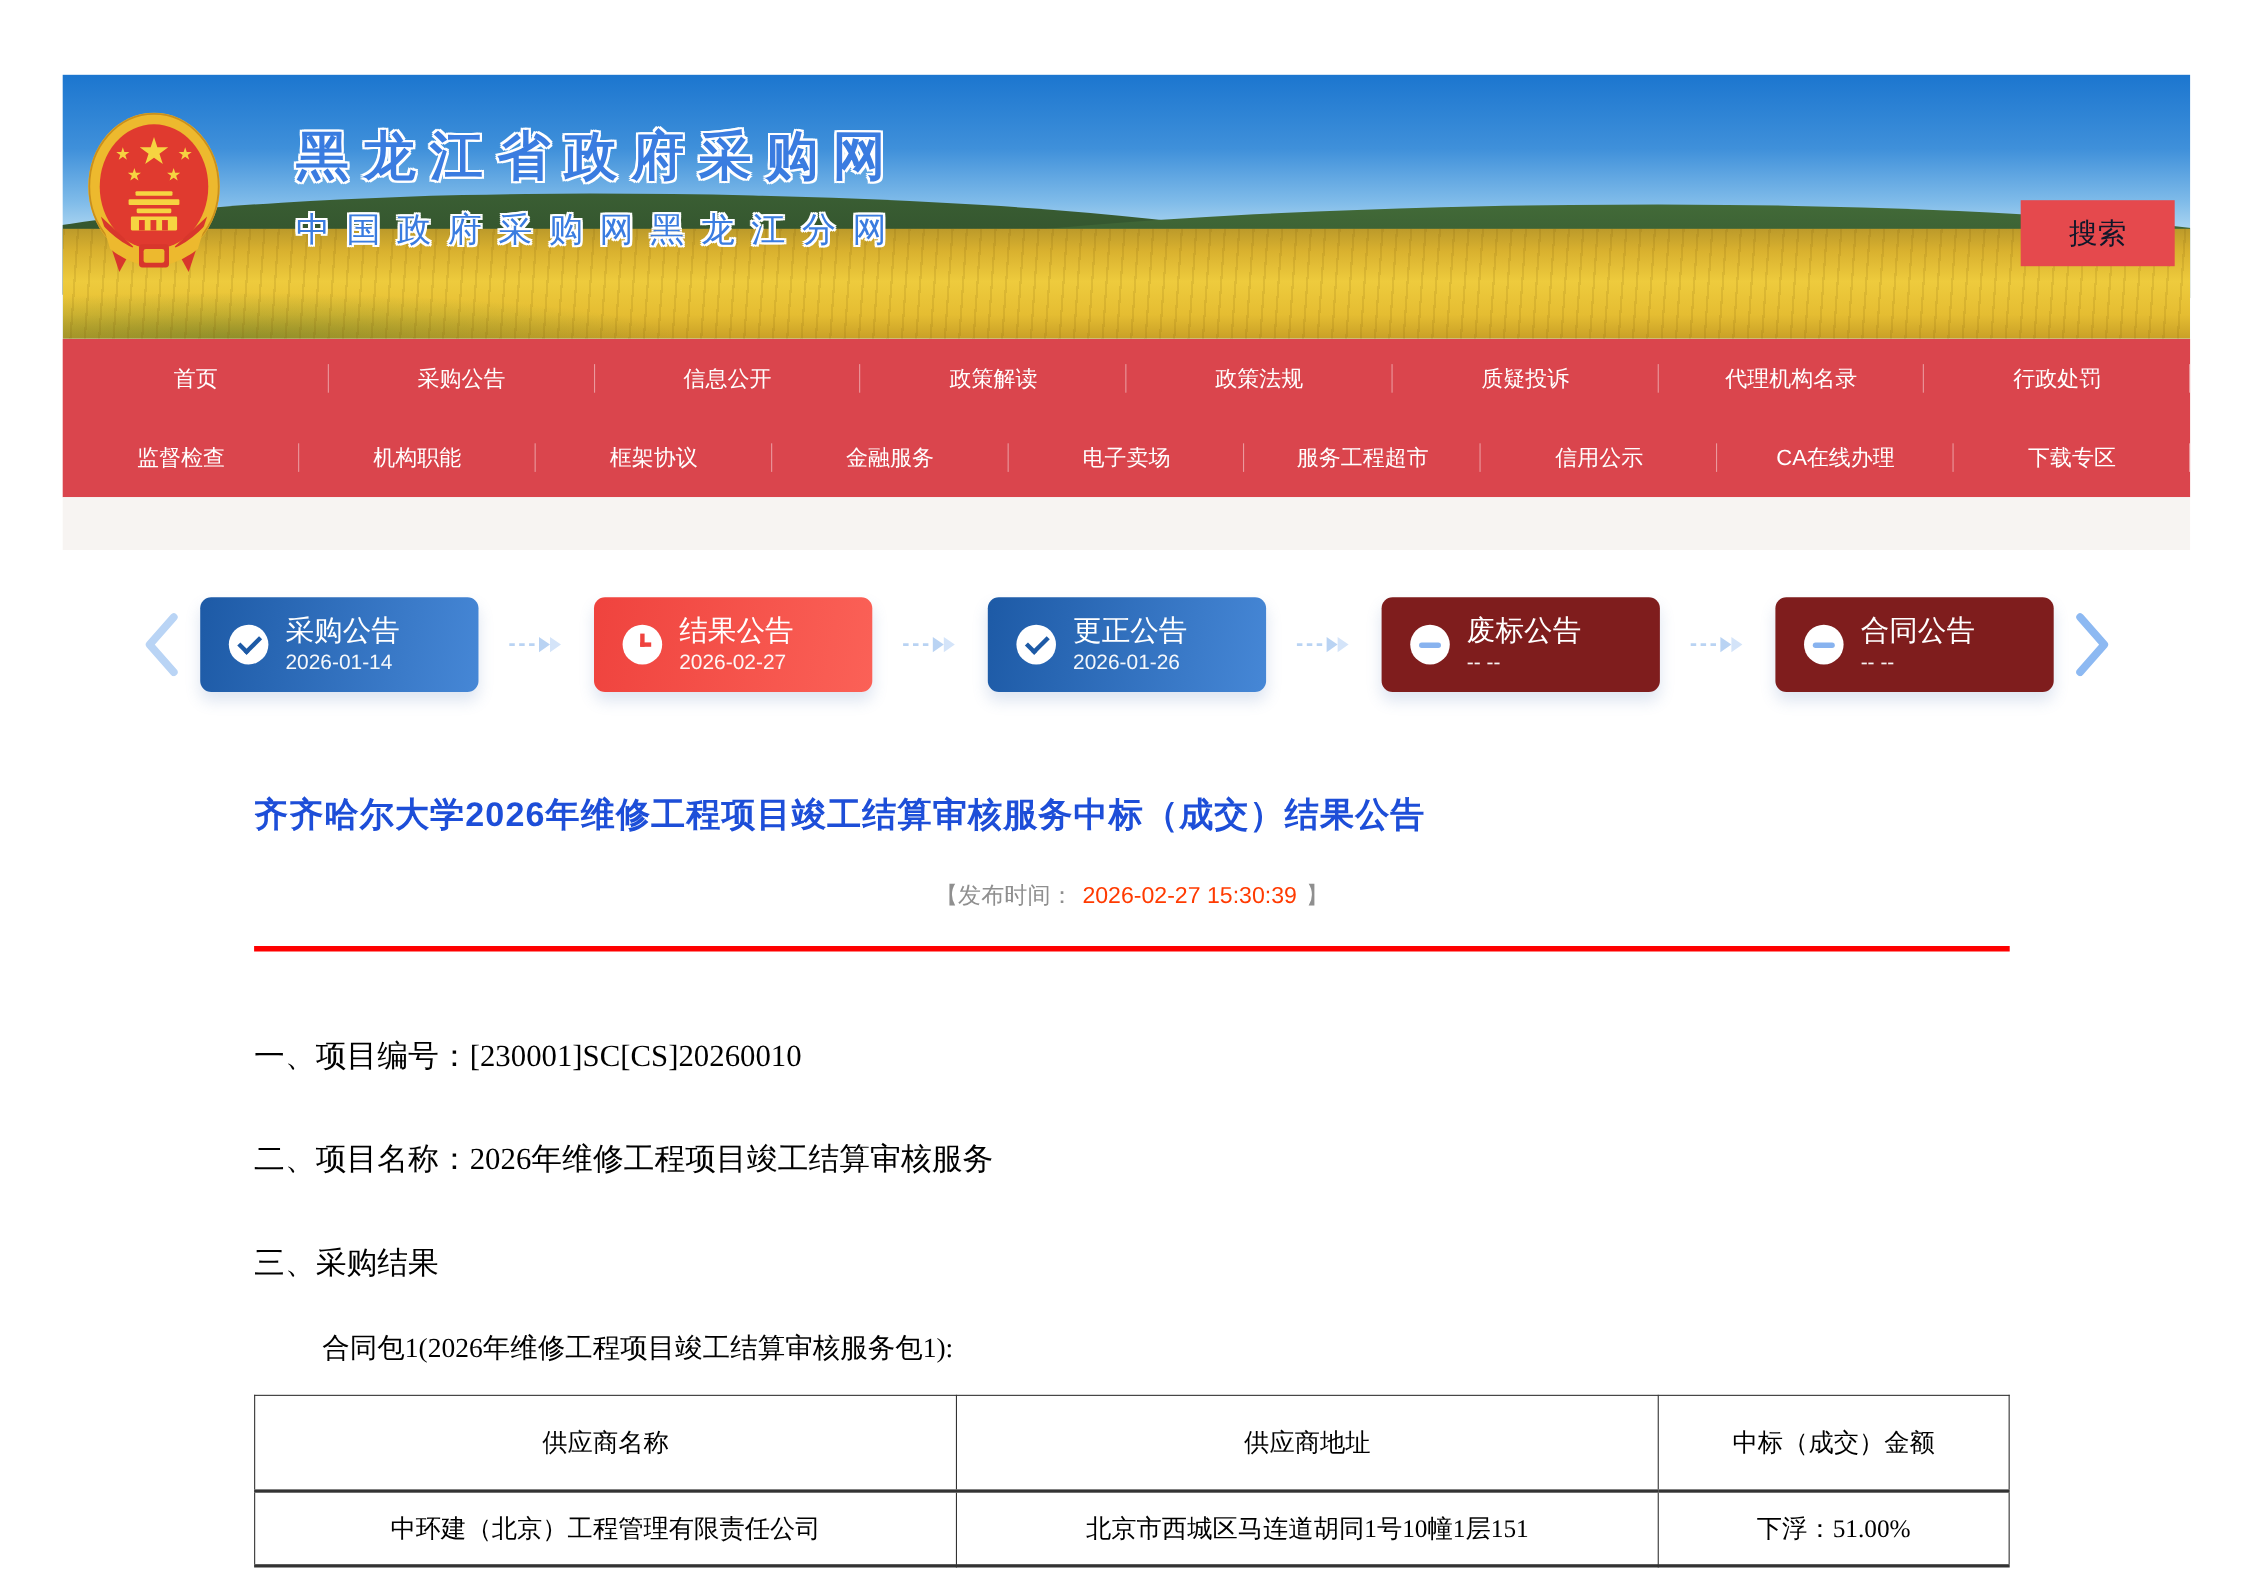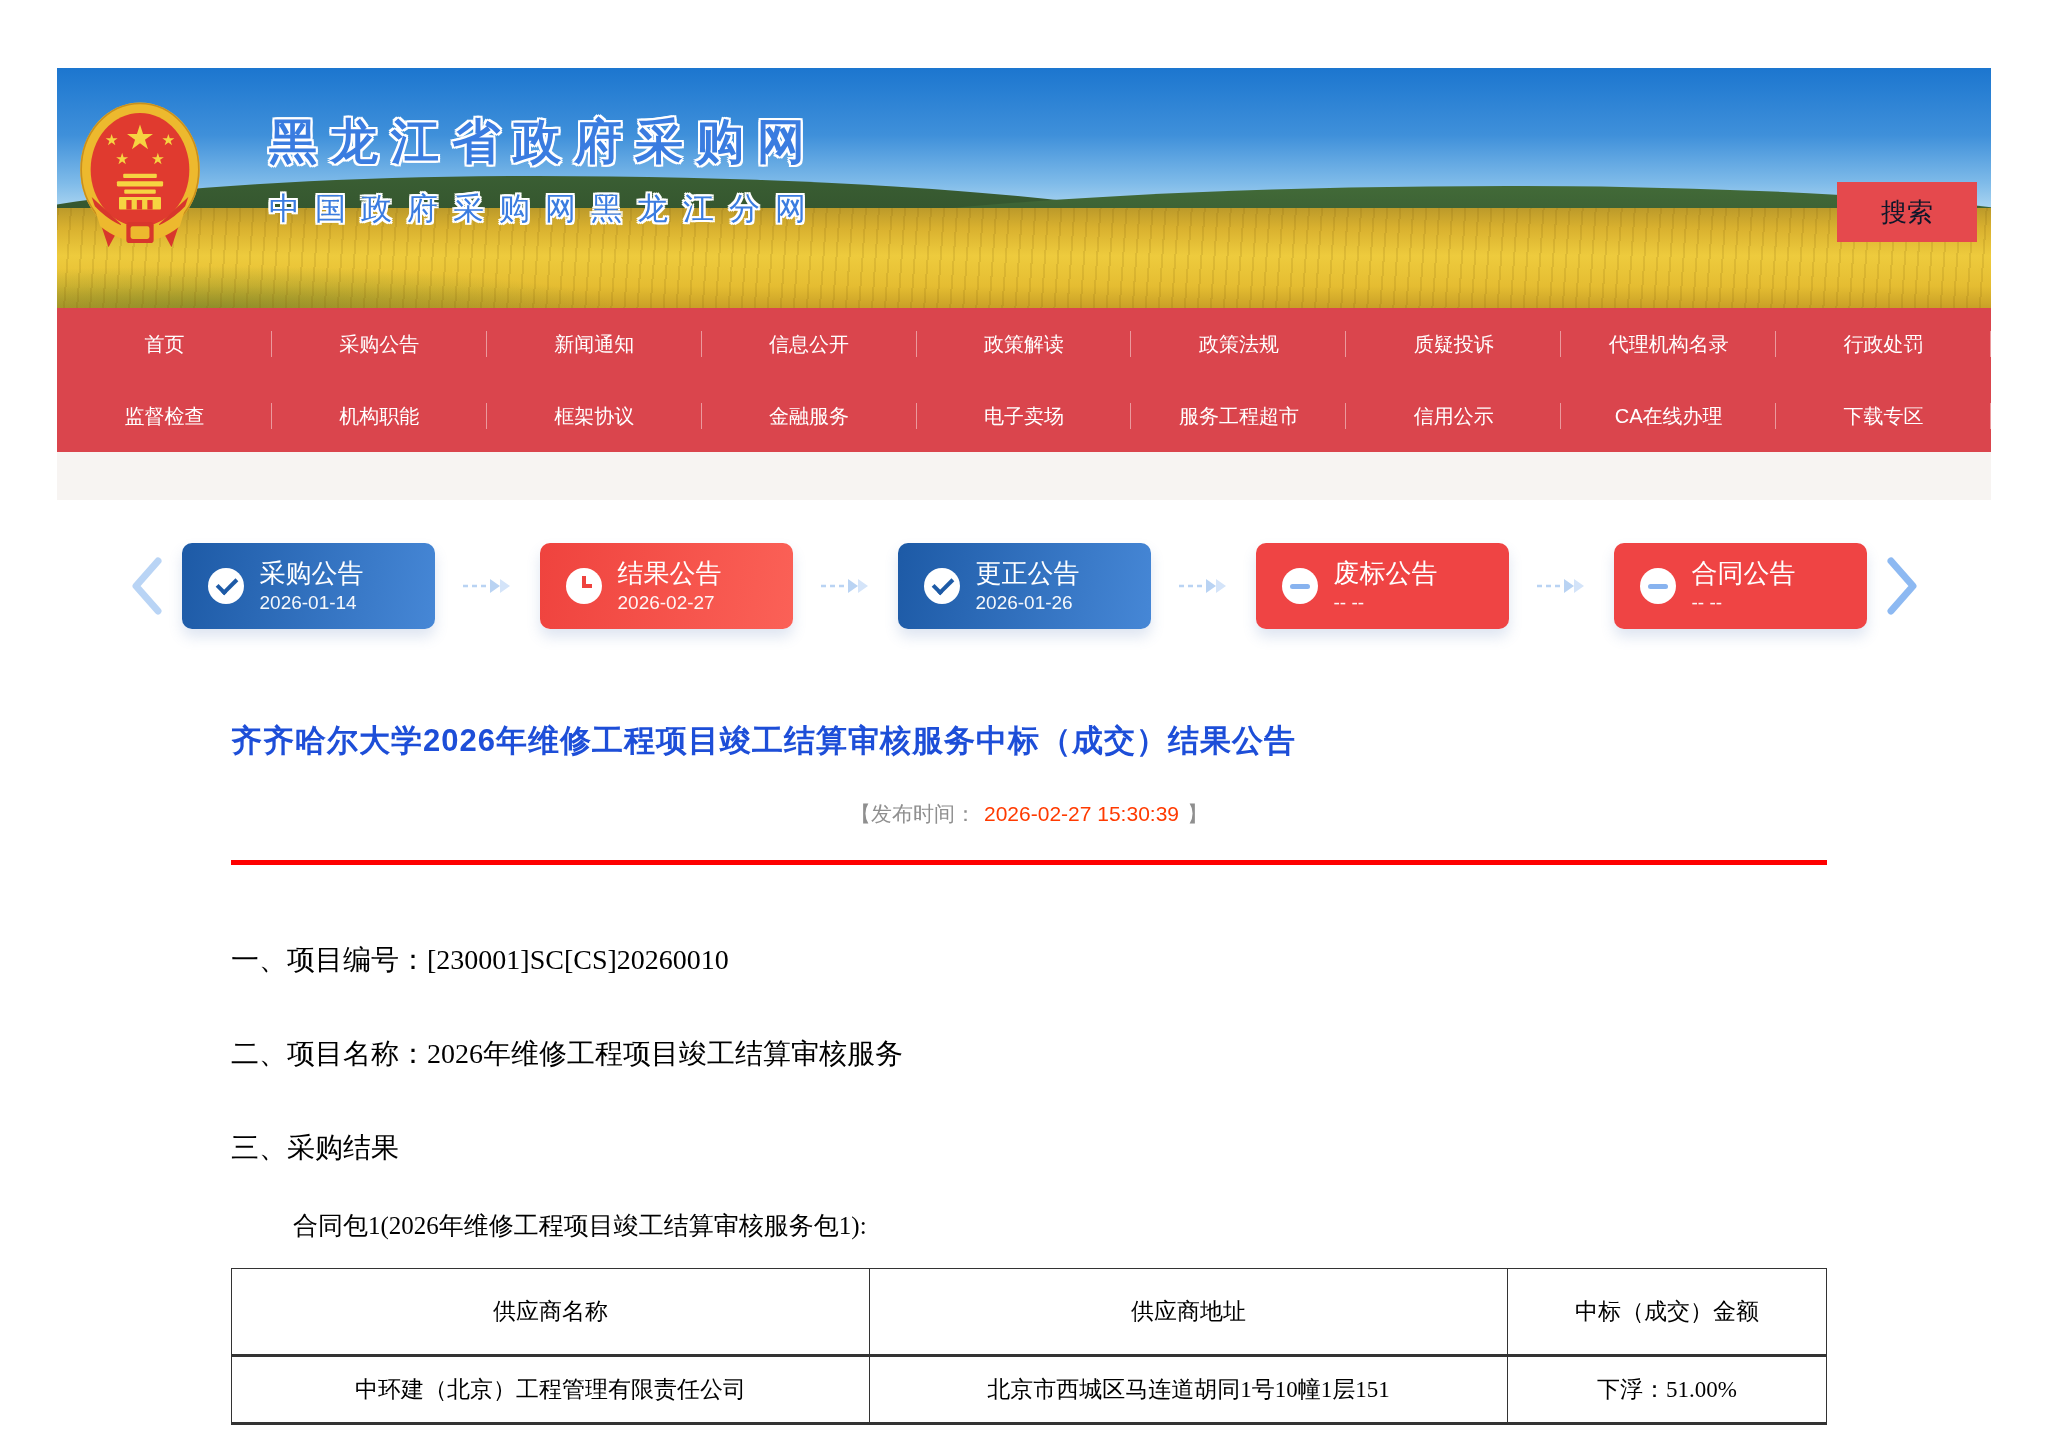--- a/index.html
+++ b/index.html
@@ -37,21 +37,21 @@
                        width:1px; height:26px; background:rgba(255,255,255,.45); }
   .gray-strip { height:48px; background:#f7f4f2; }
 
   
   .timeline { height:172px; display:flex; align-items:center; justify-content:center; }
   .t-chevron { margin:0 18px; display:flex; cursor:pointer; }
   .step { width:253px; height:86px; border-radius:10px; display:flex; align-items:center;
           color:#fff; cursor:pointer; box-shadow:0 8px 14px rgba(70,110,180,.18); }
   .step.blue { --c:#1d5aa6; background:linear-gradient(100deg,#1d5aa6,#4687d6); }
   .step.red  { --c:#ef433e; background:linear-gradient(100deg,#ef433e,#fb6157); }
-  .step.lite { --c:#88b3ef; background:#ef4444; }
+  .step.lite { --c:#88b3ef; background:#7f1d1d; }
   .step-icon { width:36px; height:36px; border-radius:50%; background:#fff; position:relative; margin:0 16px 0 26px; flex:0 0 auto; }
   .step-icon.check::after { content:""; position:absolute; left:9px; top:10px; width:16px; height:8px;
       border-left:4px solid var(--c); border-bottom:4px solid var(--c); transform:rotate(-45deg); }
   .step-icon.clock::before { content:""; position:absolute; left:16px; top:8px; width:4px; height:12px; background:var(--c); }
   .step-icon.clock::after  { content:""; position:absolute; left:16px; top:16px; width:10px; height:4px; background:var(--c); }
   .step-icon.minus::after  { content:""; position:absolute; left:8px; top:16px; width:20px; height:5px; border-radius:3px; background:var(--c); }
   .step-label { font-size:26px; line-height:30px; }
   .step-date  { font-size:19px; line-height:24px; margin-top:3px; opacity:.95; }
   .t-arrow { width:105px; display:flex; justify-content:center; align-items:center; }
 
@@ -119,21 +119,20 @@
 
       <div class="search">
         <button>搜索</button>
       </div>
     </div>
 
     <nav class="nav">
       <ul class="nav-row">
         <li>首页</li>
         <li>采购公告</li>
-        <li>新闻通知</li>
         <li>信息公开</li>
         <li>政策解读</li>
         <li>政策法规</li>
         <li>质疑投诉</li>
         <li>代理机构名录</li>
         <li>行政处罚</li>
       </ul>
       <ul class="nav-row">
         <li>监督检查</li>
         <li>机构职能</li>

